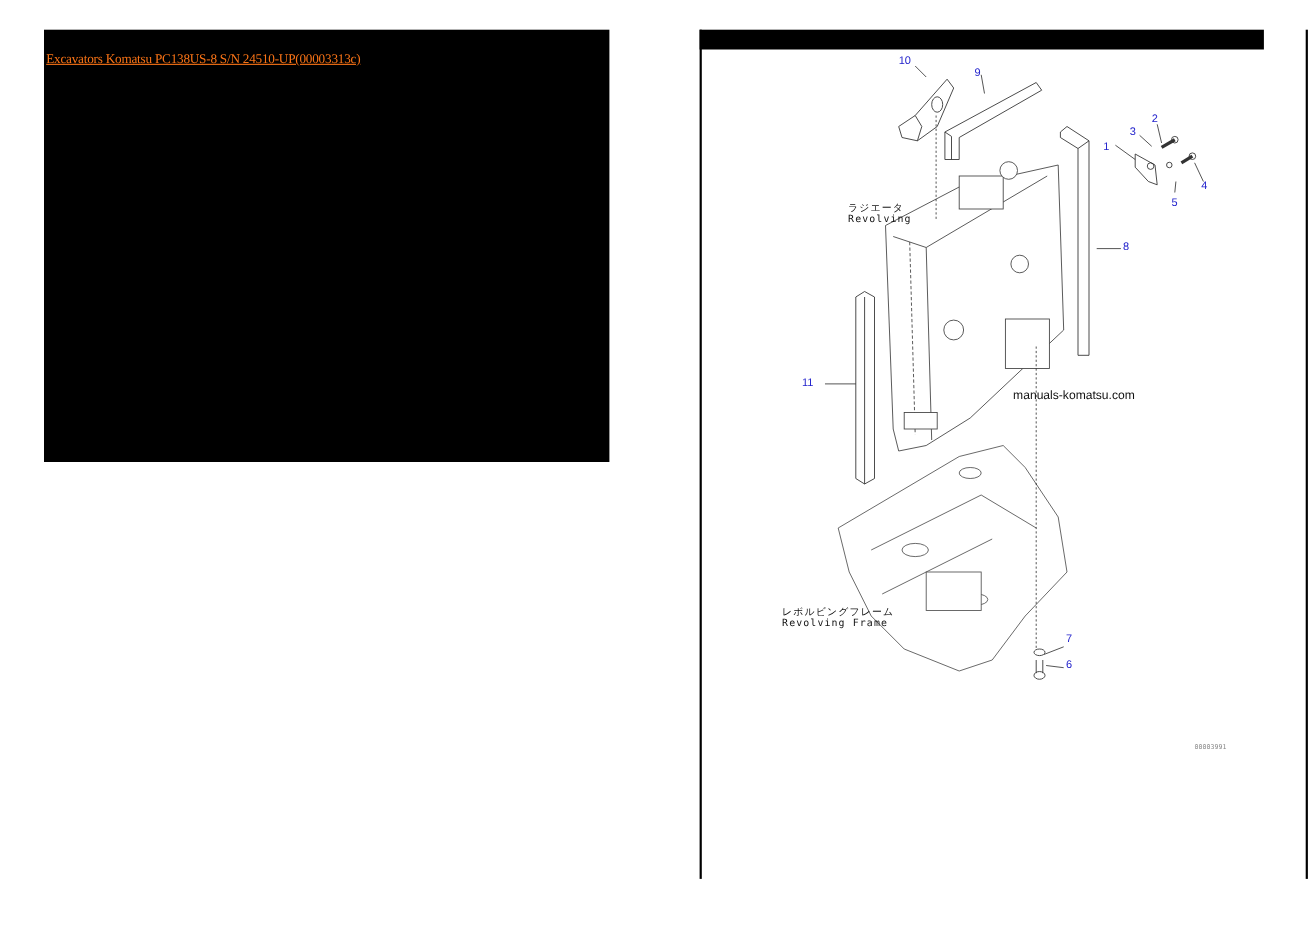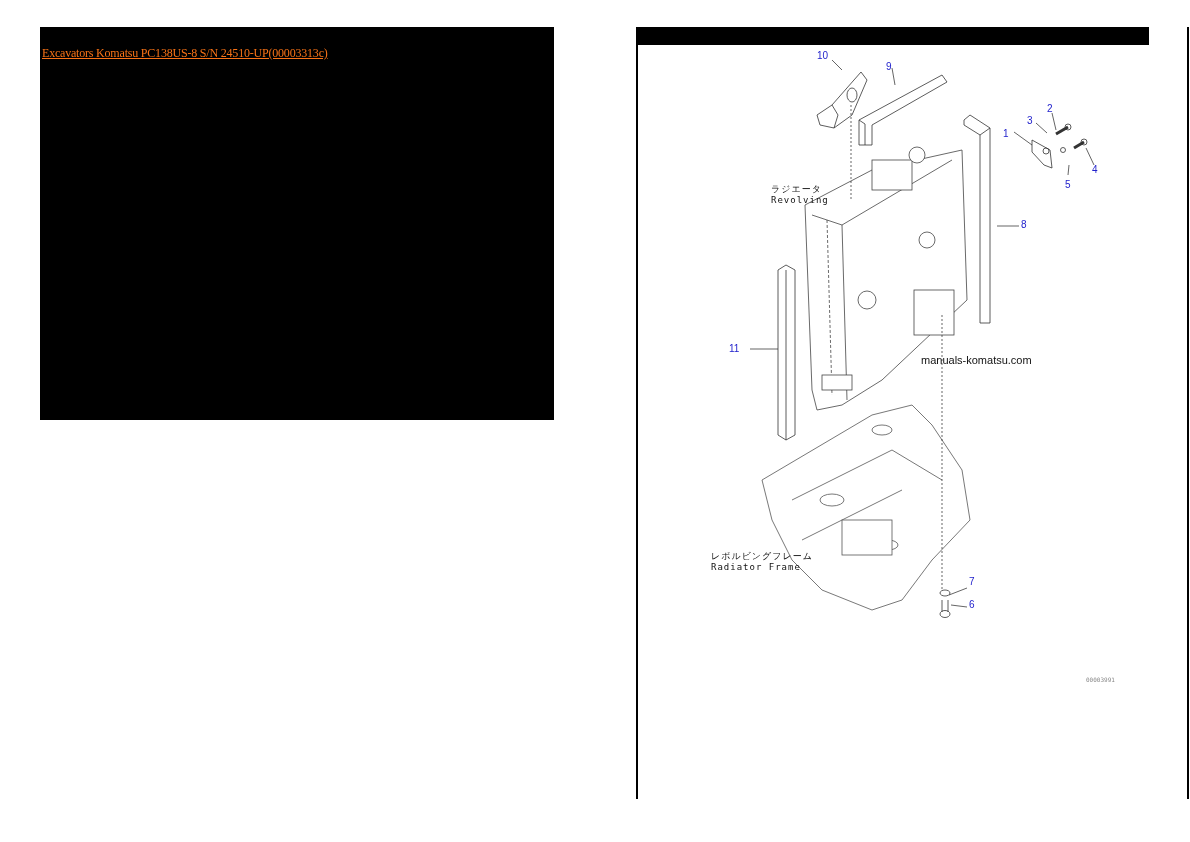--- a/index.html
+++ b/index.html
@@ -115,17 +115,17 @@
   <span class="callout" style="left:427px;top:152px;">5</span>
   <span class="callout" style="left:383px;top:192px;">8</span>
   <span class="callout" style="left:91px;top:316px;">11</span>
   <span class="callout" style="left:331px;top:549px;">7</span>
   <span class="callout" style="left:331px;top:572px;">6</span>
 
   <span class="label-jp" style="left:133px;top:143px;">ラジエータ</span>
   <span class="label-en" style="left:133px;top:155px;">Revolving</span>
 
   <span class="label-jp" style="left:73px;top:510px;">レボルビングフレーム</span>
-  <span class="label-en" style="left:73px;top:522px;">Radiator Frame</span>
+  <span class="label-en" style="left:73px;top:522px;">Revolving Frame</span>
 
   <span class="watermark" style="left:255px;top:327px;">manuals-komatsu.com</span>
   <span class="drawing-code" style="left:448px;top:649px;">00003991</span>
 </div>
 
 </body></html>

